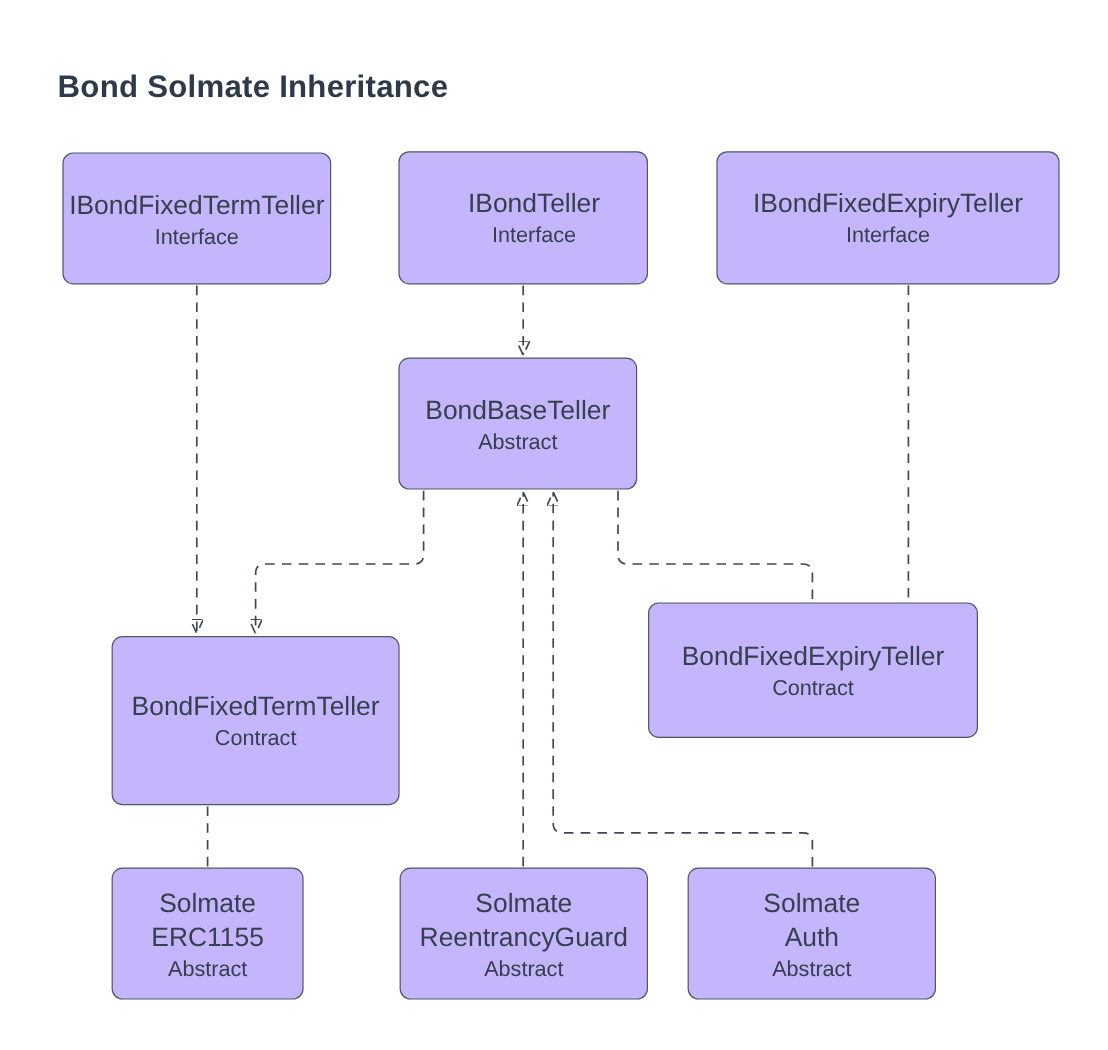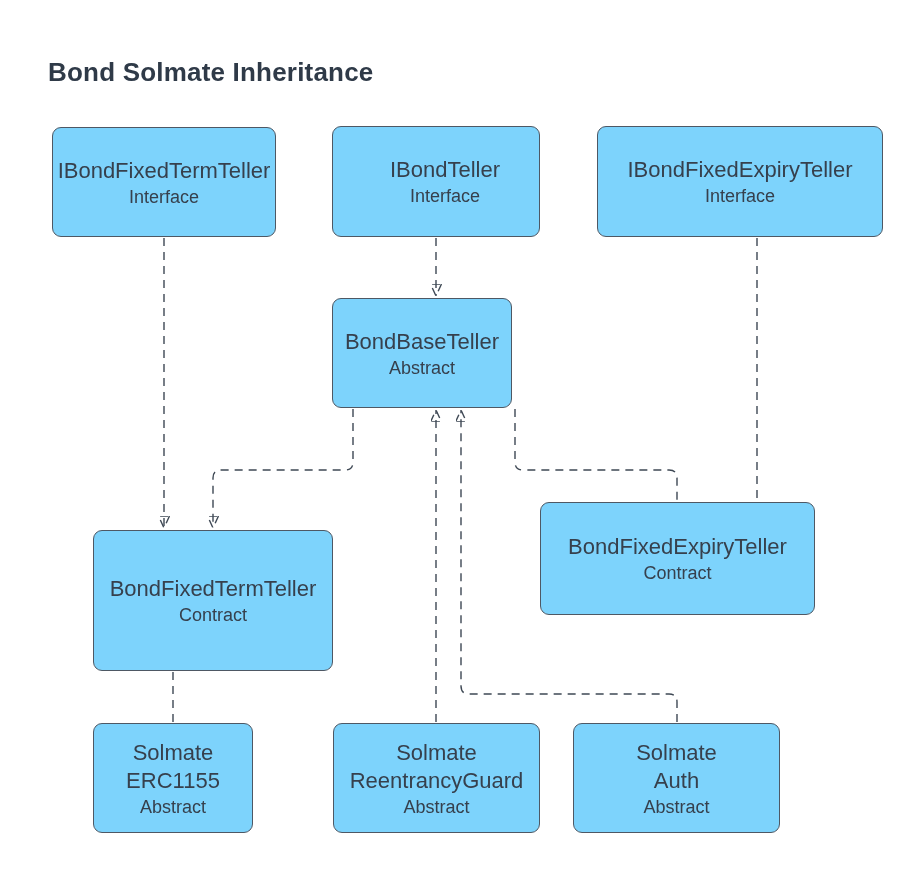--- a/index.html
+++ b/index.html
@@ -7,21 +7,21 @@
     position:relative;width:923px;height:875px;background:#ffffff;overflow:hidden;
     font-family:"Liberation Sans",sans-serif;
   }
   .diagram-title{
     position:absolute;left:48px;top:57px;margin:0;
     font-size:26px;font-weight:bold;color:#2f3a48;letter-spacing:.2px;
   }
   .edges{position:absolute;left:0;top:0;width:923px;height:875px;}
   .edges path{fill:none;stroke:#3e4854;stroke-width:1.4;stroke-dasharray:8 6;}
   .node{
-    position:absolute;background:#7dd3fc;border:1px solid #4e5864;border-radius:9px;
+    position:absolute;background:#c4b5fd;border:1px solid #4e5864;border-radius:9px;
     display:flex;flex-direction:column;justify-content:center;align-items:center;
     text-align:center;box-sizing:border-box;
   }
   .node .label{
     font-size:22px;line-height:28px;color:#36404d;white-space:pre-line;
   }
   .node .sub{
     font-size:18px;line-height:22px;color:#36404d;margin-top:1px;
   }
 </style>
@@ -56,21 +56,21 @@
   <div class="node" style="left:332px;top:126px;width:208px;height:111px;padding-left:18px;">
     <div class="label">IBondTeller</div>
     <div class="sub">Interface</div>
   </div>
 
   <div class="node" style="left:597px;top:126px;width:286px;height:111px;">
     <div class="label">IBondFixedExpiryTeller</div>
     <div class="sub">Interface</div>
   </div>
 
-  <div class="node" style="left:332px;top:298px;width:180px;height:110px;">
+  <div class="node" style="left:332px;top:298px;width:199px;height:110px;">
     <div class="label">BondBaseTeller</div>
     <div class="sub">Abstract</div>
   </div>
 
   <div class="node" style="left:93px;top:530px;width:240px;height:141px;">
     <div class="label">BondFixedTermTeller</div>
     <div class="sub">Contract</div>
   </div>
 
   <div class="node" style="left:540px;top:502px;width:275px;height:113px;">

